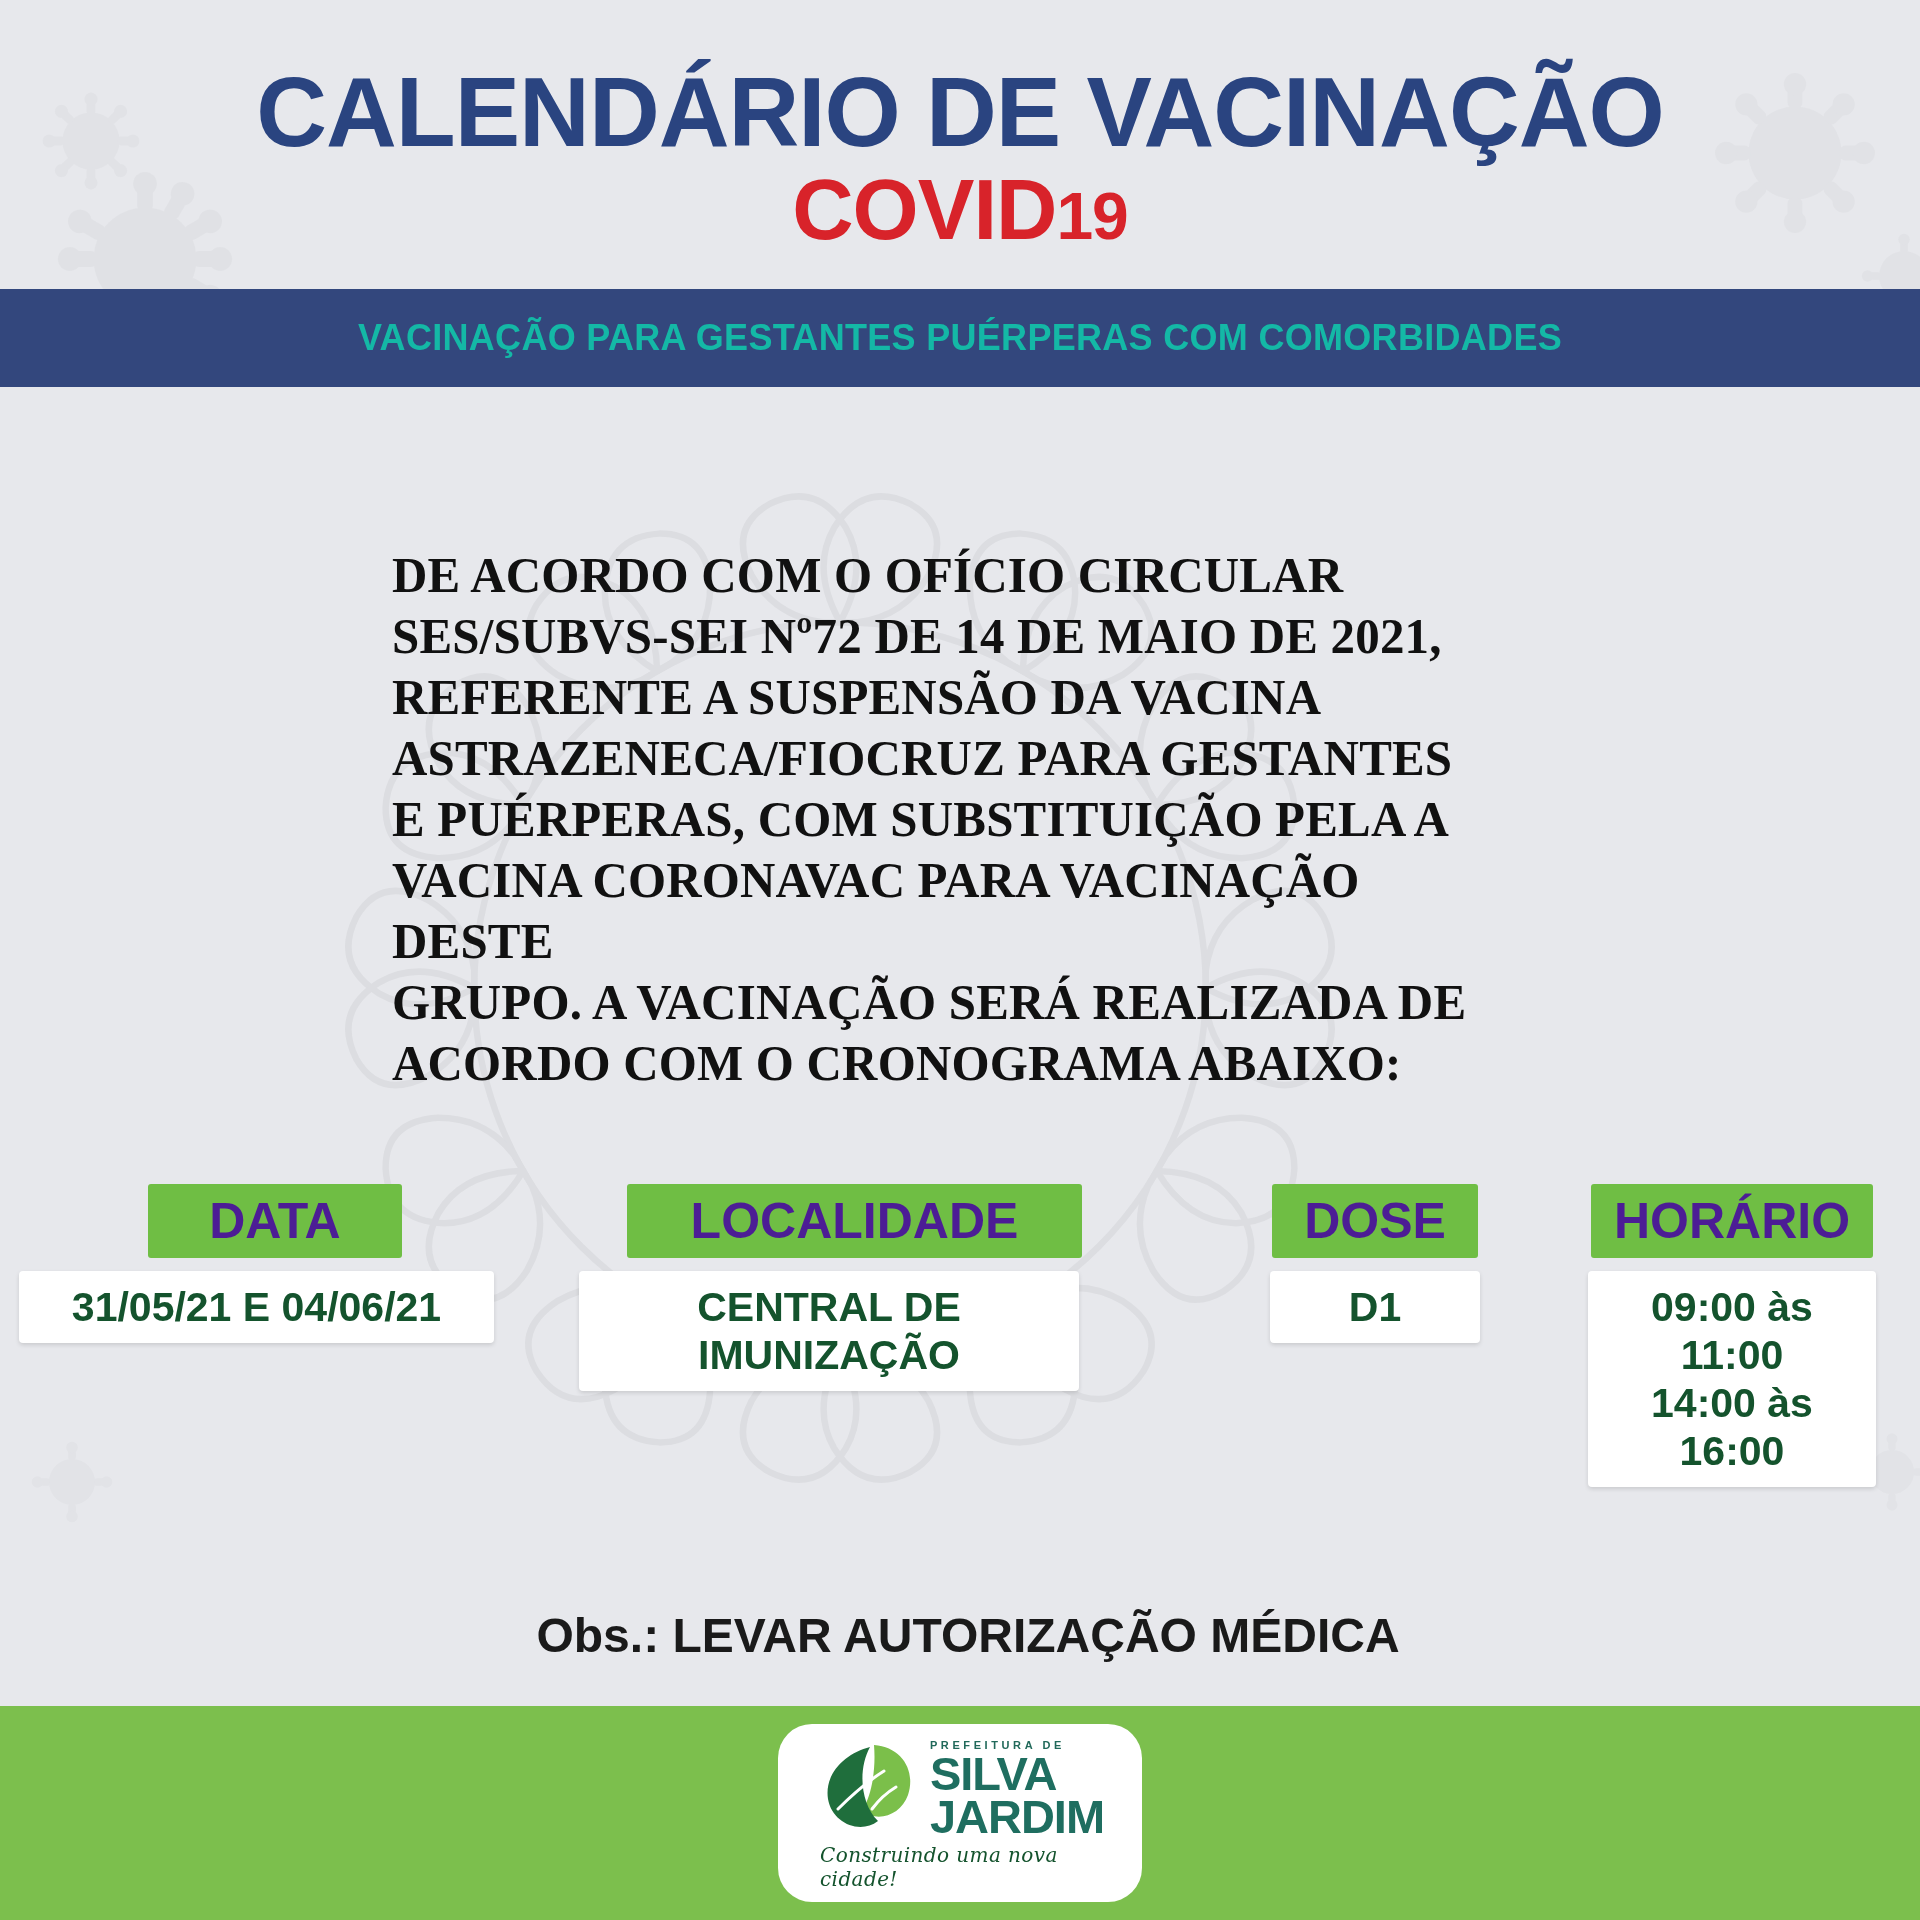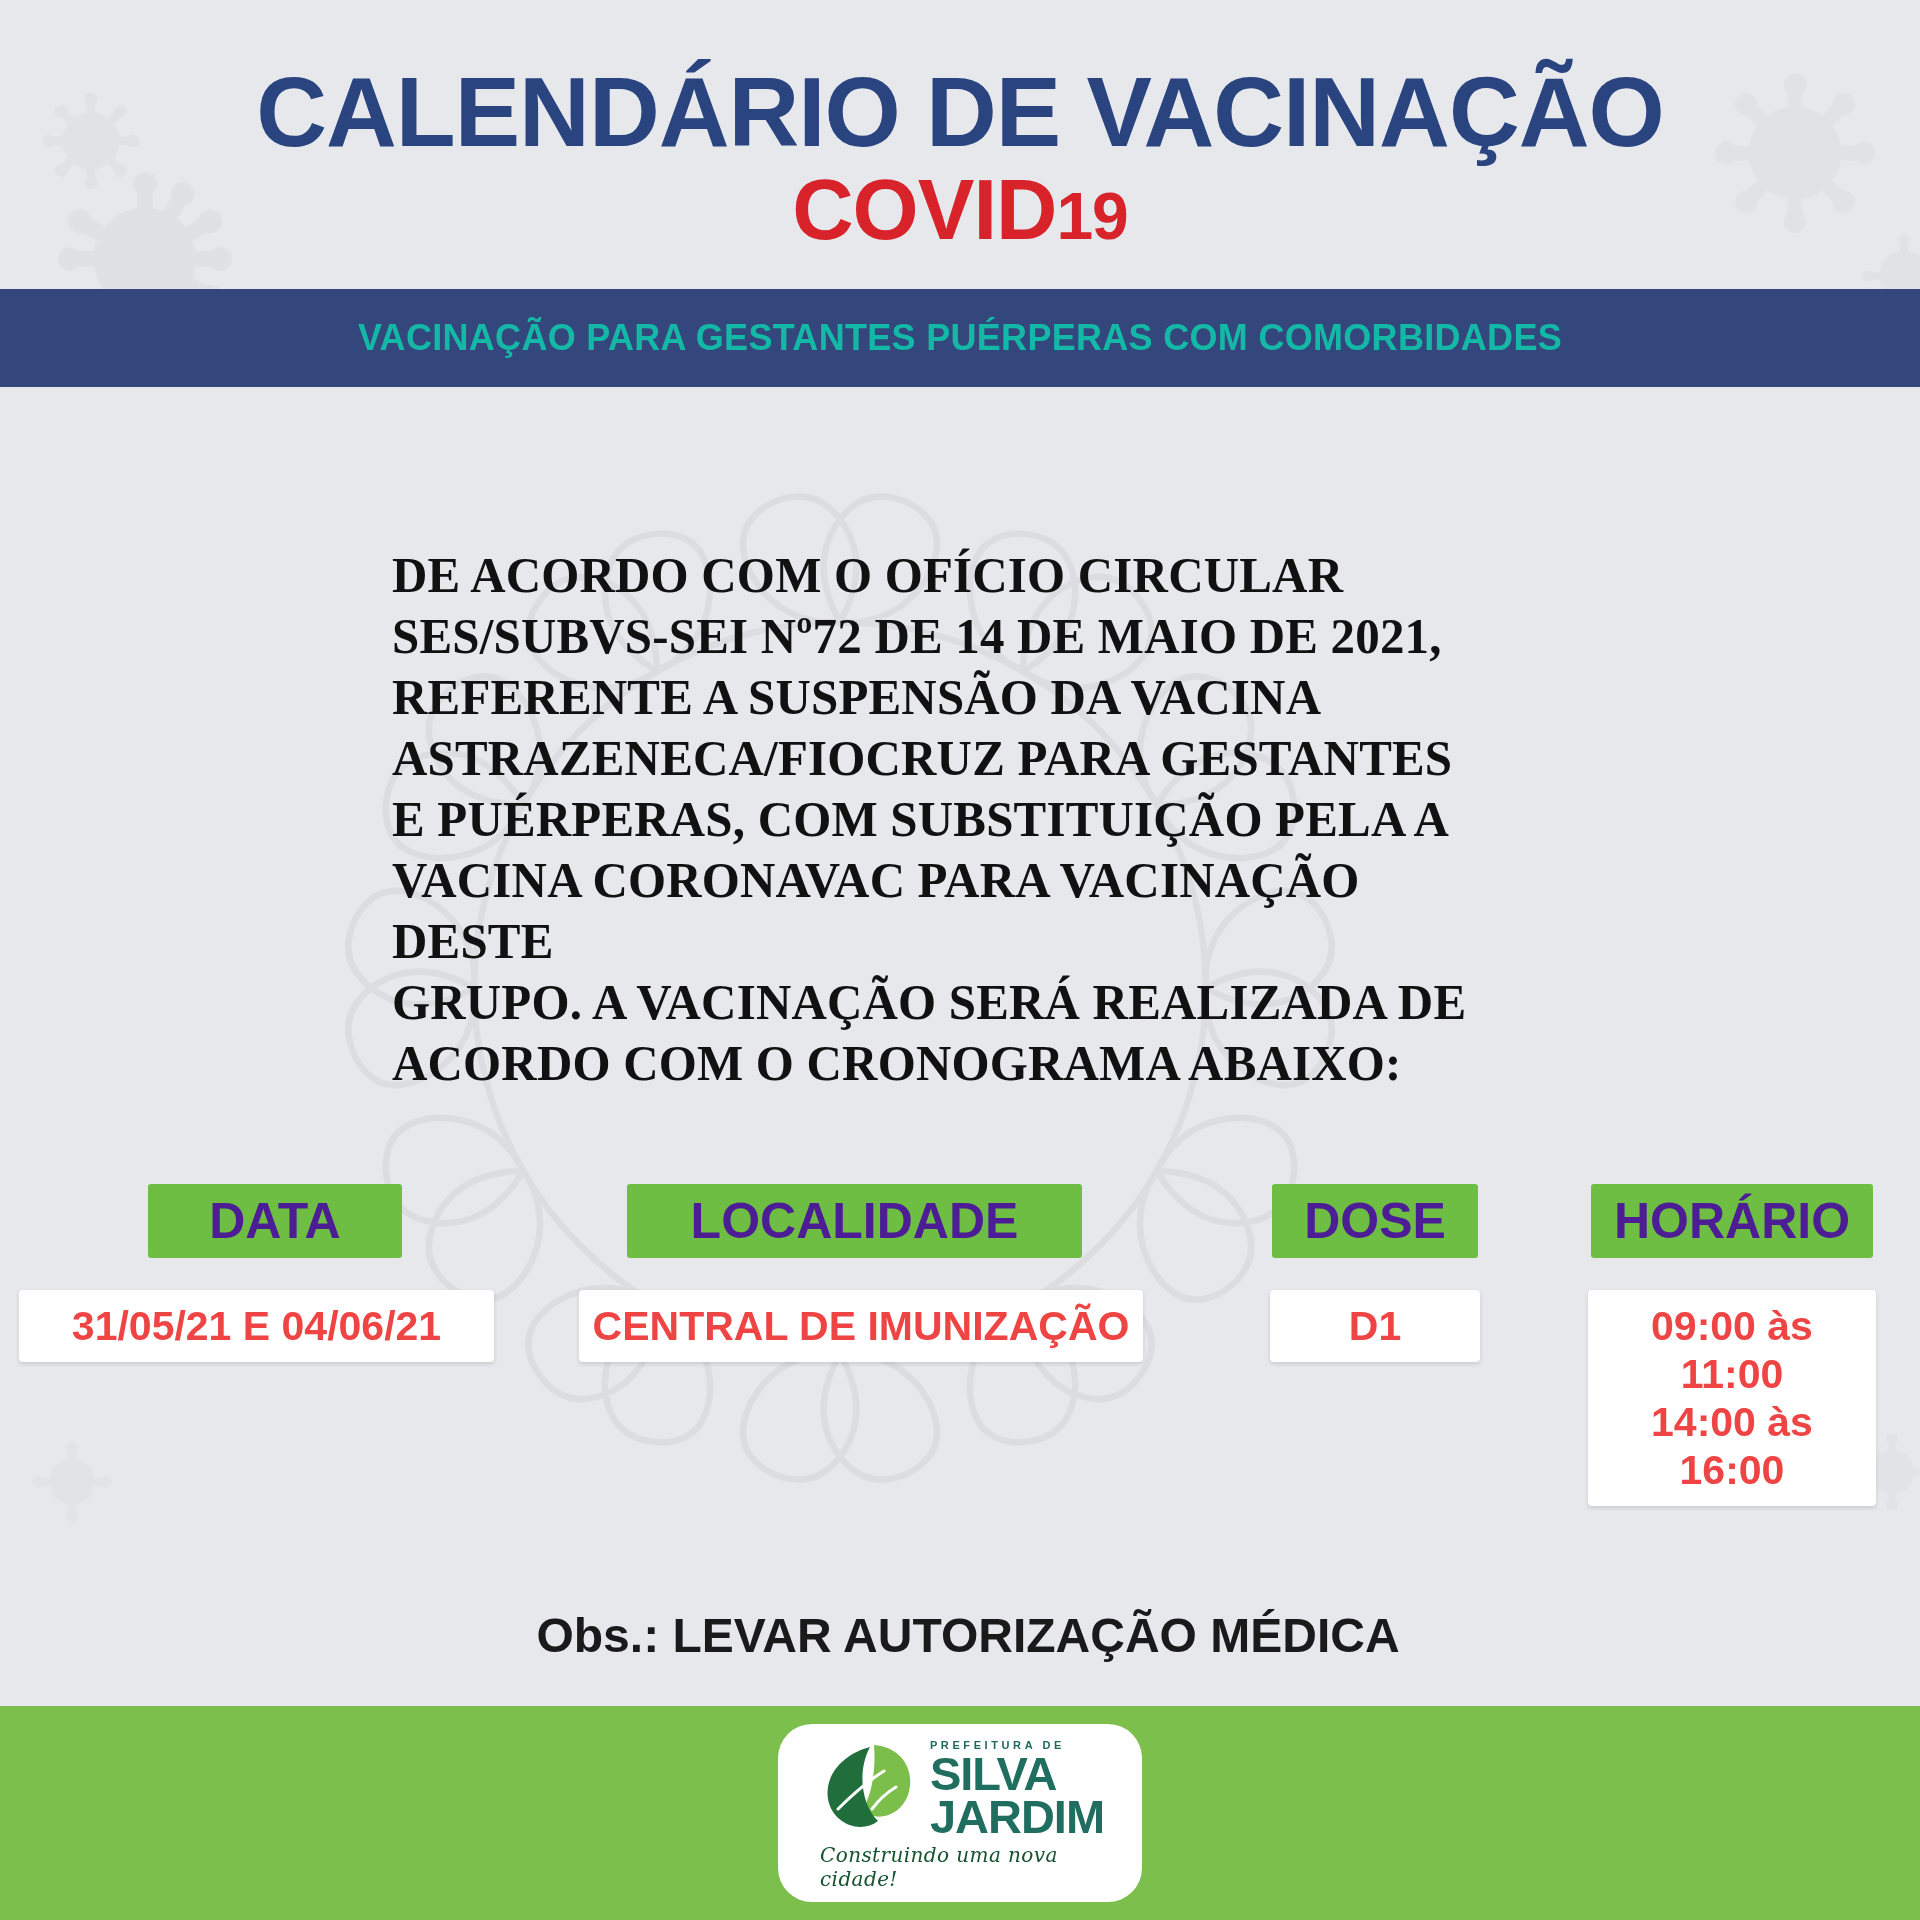--- a/index.html
+++ b/index.html
@@ -138,40 +138,40 @@
     font-family: "Liberation Sans", sans-serif;
     text-align: center;
     line-height: 74px;
     height: 74px;
     border-radius: 3px;
     box-sizing: border-box;
     padding: 0 14px;
     white-space: nowrap;
   }
   .col-cell {
-    margin-top: 32px;
+    margin-top: 13px;
     background: #ffffff;
-    color: #ef4444;
+    color: #14532d;
     font-size: 41px;
     font-weight: 700;
     font-family: "Liberation Sans", sans-serif;
     text-align: center;
     border-radius: 4px;
     box-sizing: border-box;
     box-shadow: 0 2px 4px rgba(0,0,0,0.13);
     padding: 12px 10px;
     white-space: pre-line;
     line-height: 48px;
   }
 
   
   #col-data      { left: 148px;  width: 254px; }
   #col-data .col-cell { margin-left: -129px; width: 475px; }
   #col-local     { left: 627px;  width: 455px; }
-  #col-local .col-cell { margin-left: -48px; width: 564px; }
+  #col-local .col-cell { margin-left: -48px; width: 500px; }
   #col-dose      { left: 1272px; width: 206px; }
   #col-dose .col-cell { margin-left: -2px; width: 210px; }
   #col-horario   { left: 1591px; width: 282px; }
   #col-horario .col-cell { margin-left: -3px; width: 288px; padding: 12px 8px; }
 
   
   .obs {
     position: absolute;
     top: 1608px;
     left: 8px;

